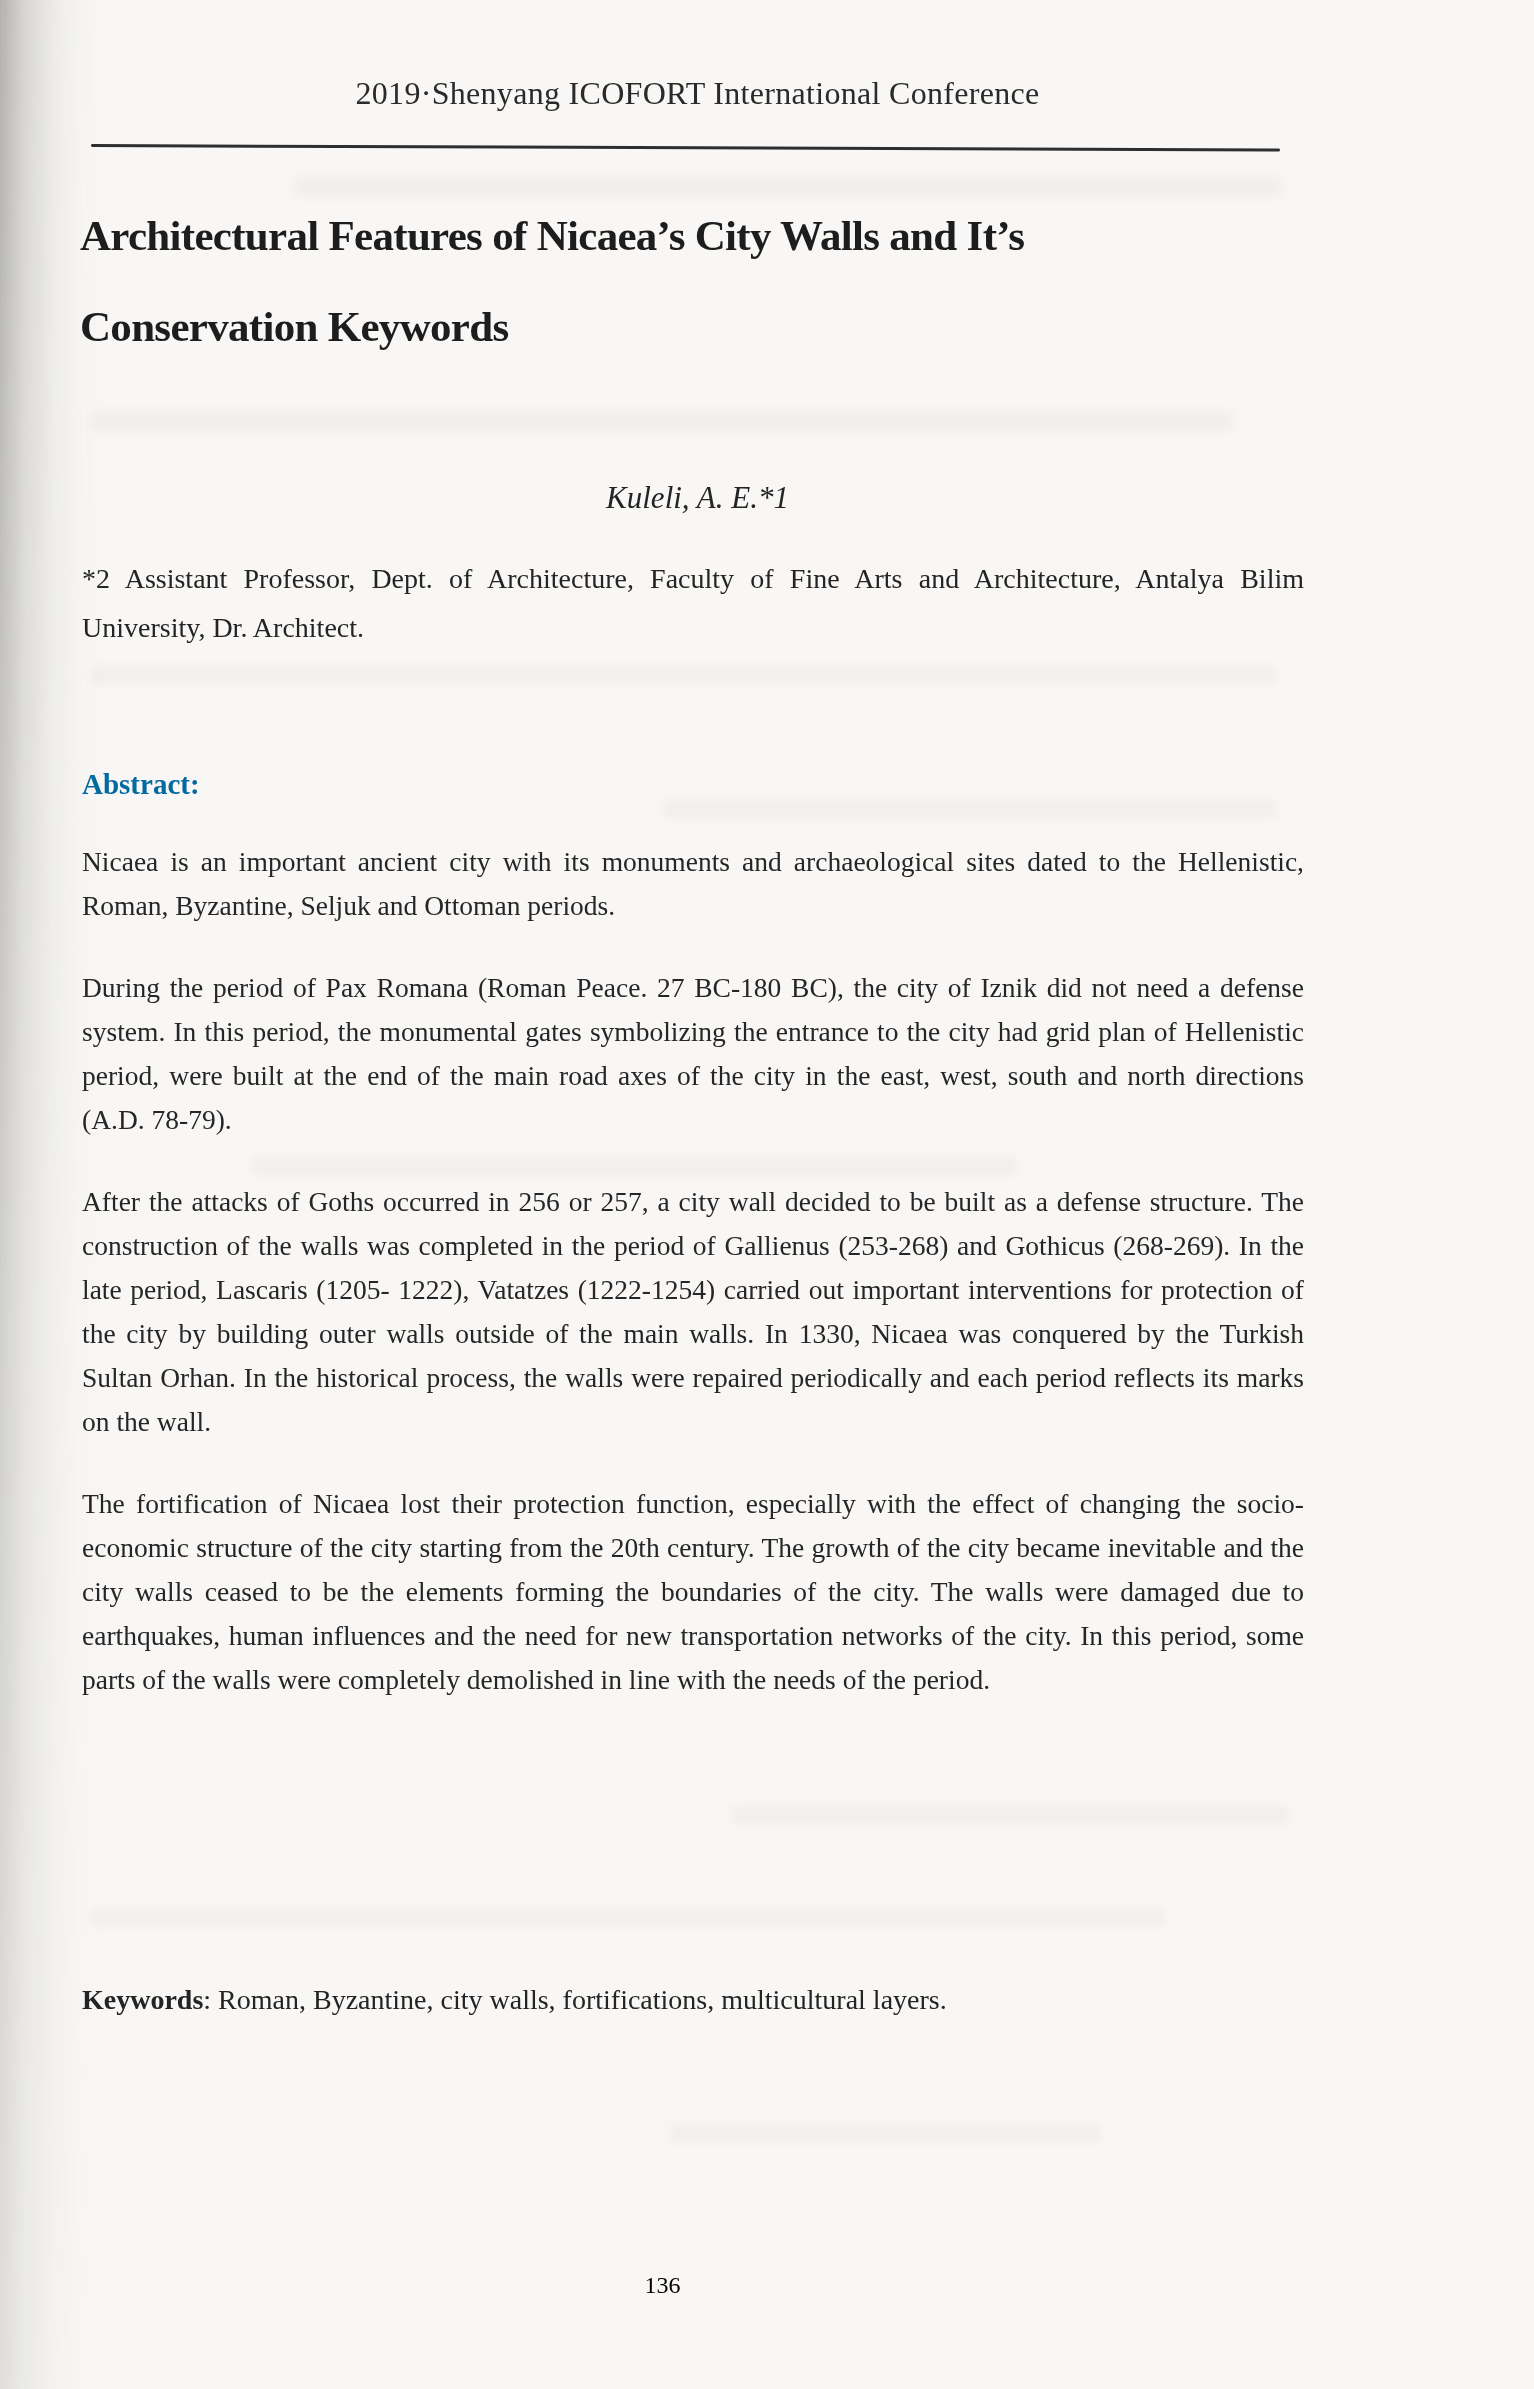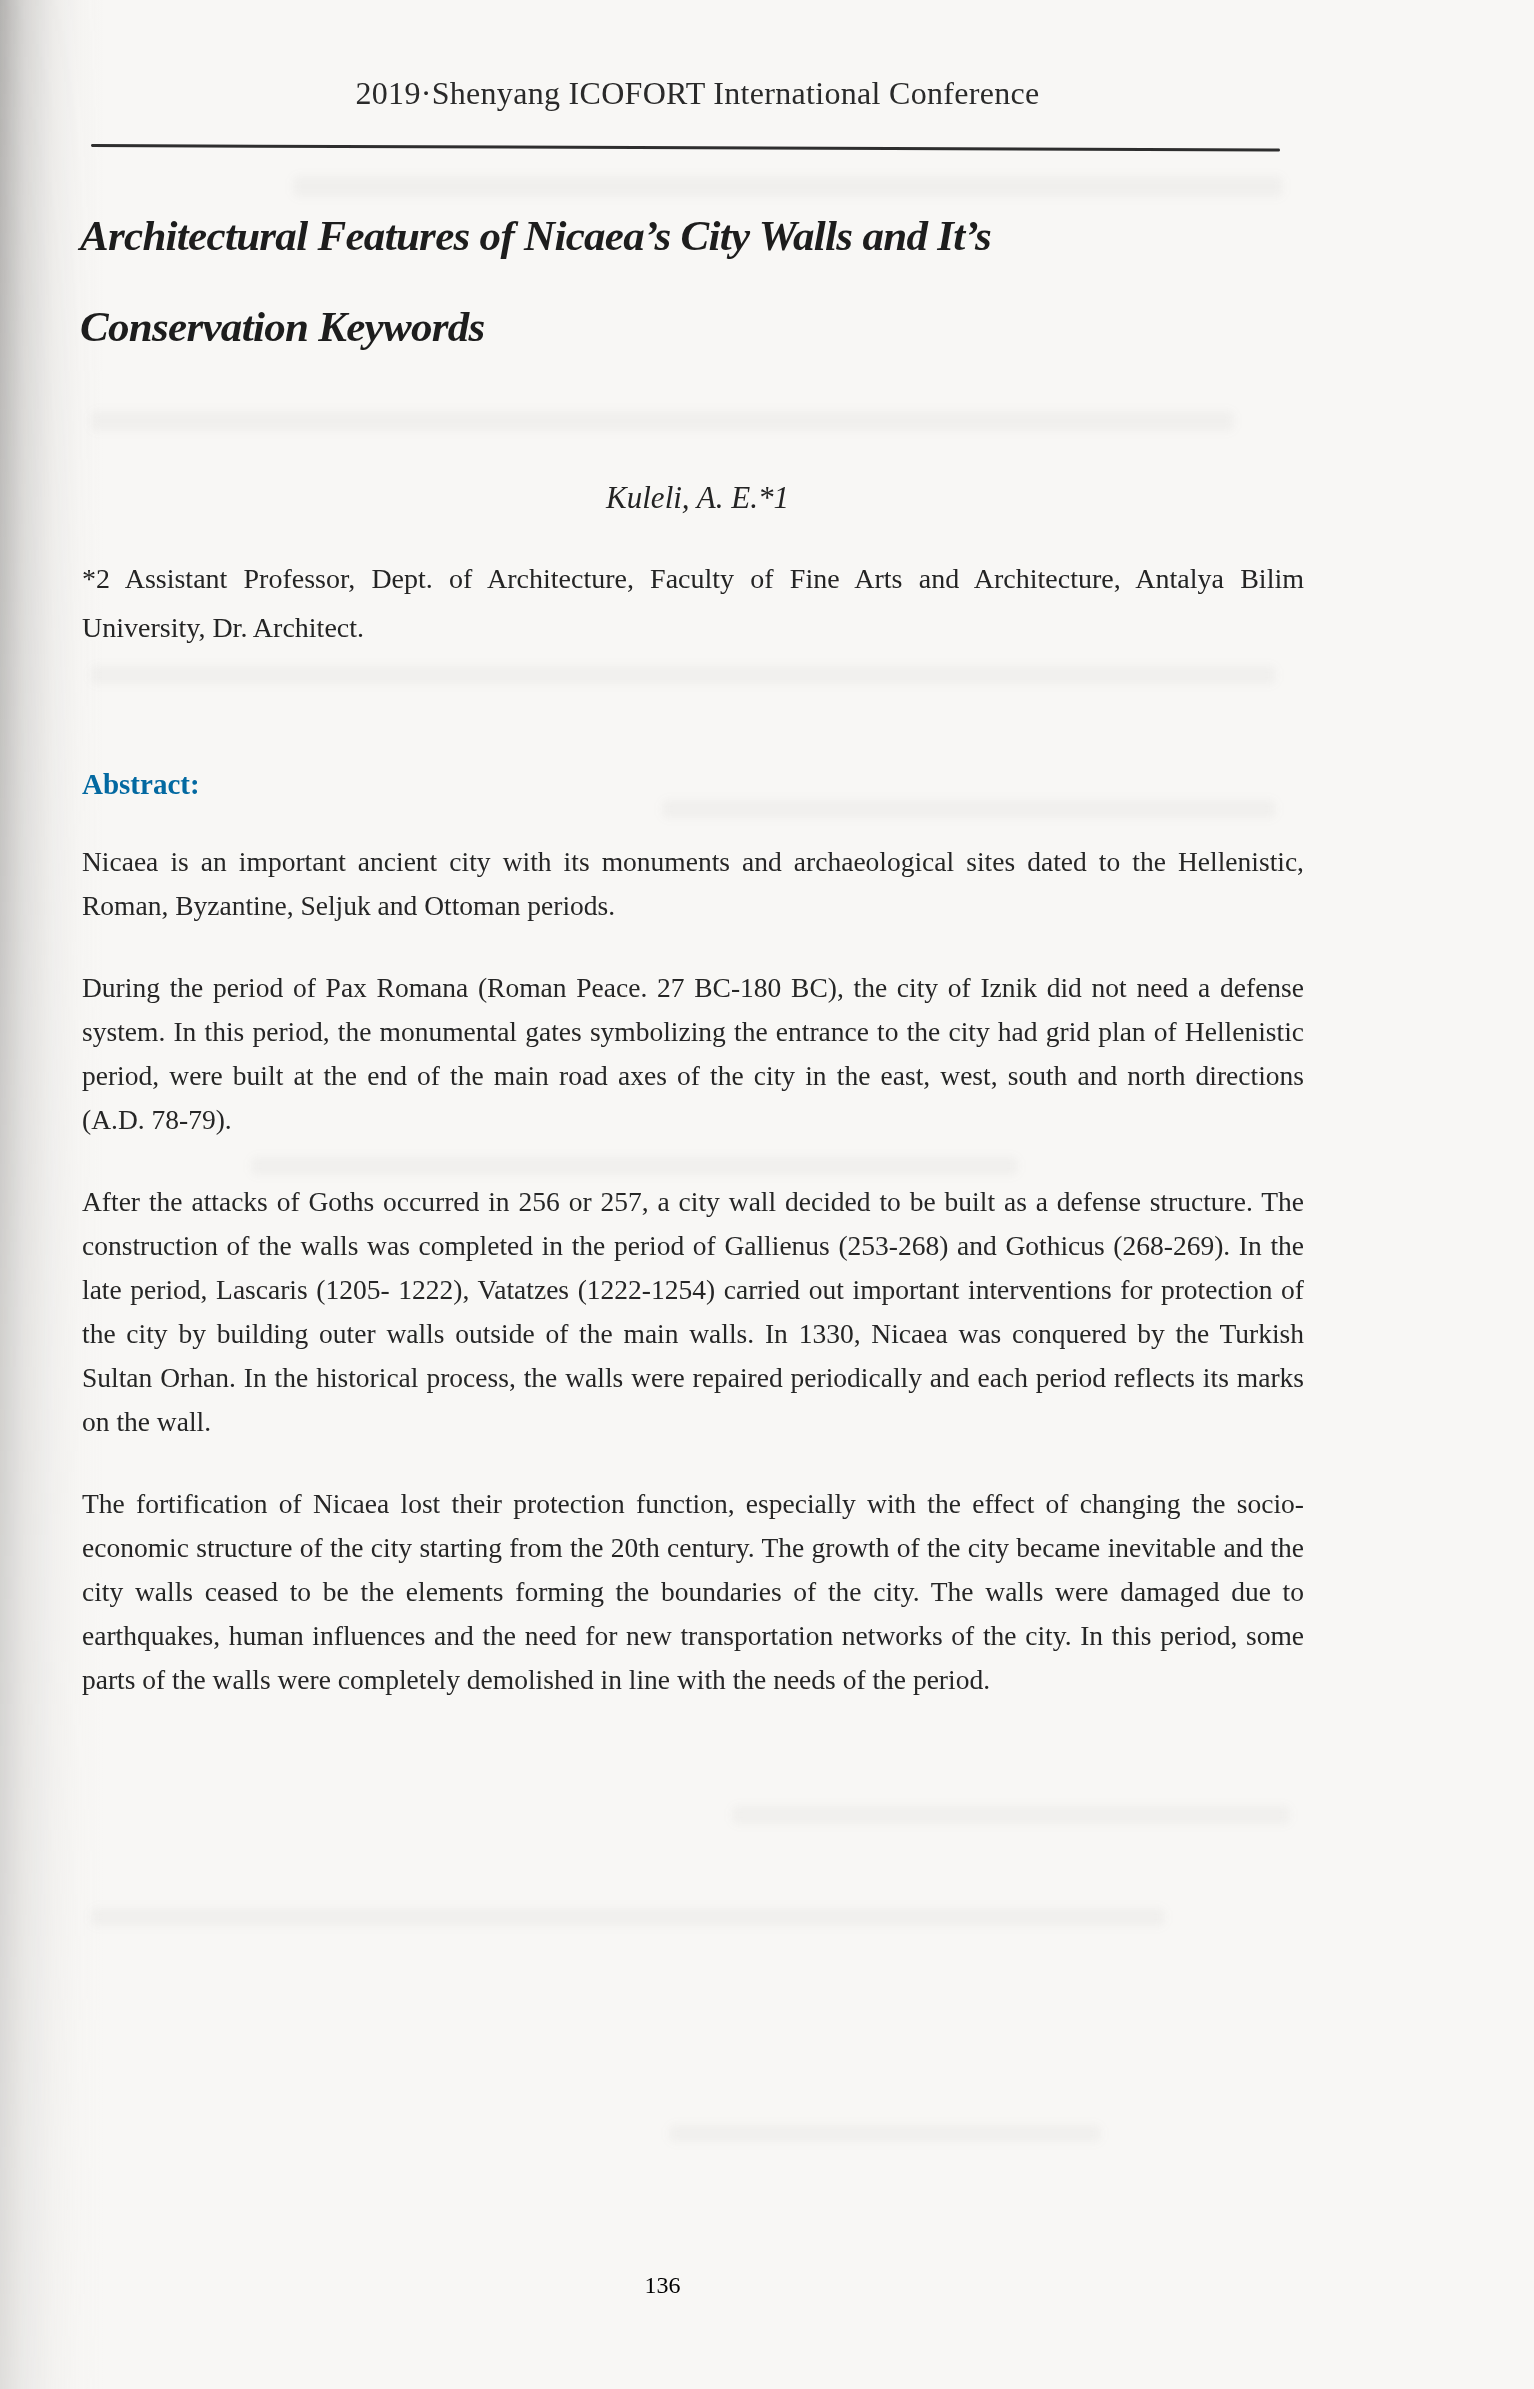--- a/index.html
+++ b/index.html
@@ -65,21 +65,20 @@
 
   .title {
     position: absolute;
     top: 190px; left: 80px; width: 1269px;
     margin: 0;
     font-size: 43px;
     font-weight: 700;
     letter-spacing: -0.7px;
     line-height: 91px;
     color: #1d1d1d;
-    font-style: italic;
   }
   .title .t-line { display: block; }
 
   .author {
     position: absolute;
     top: 480px; left: 157px; width: 1081px;
     text-align: center;
     font-style: italic;
     font-size: 31px;
   }
@@ -162,17 +161,18 @@
 
   <p class="affiliation">*2 Assistant Professor, Dept. of Architecture, Faculty of Fine Arts and Architecture, Antalya Bilim University, Dr. Architect.</p>
 
   <h2 class="abstract-label">Abstract:</h2>
 
   <p class="body-para p1">Nicaea is an important ancient city with its monuments and archaeological sites dated to the Hellenistic, Roman, Byzantine, Seljuk and Ottoman periods.</p>
   <p class="body-para p2">During the period of Pax Romana (Roman Peace. 27 BC-180 BC), the city of Iznik did not need a defense system. In this period, the monumental gates symbolizing the entrance to the city had grid plan of Hellenistic period, were built at the end of the main road axes of the city in the east, west, south and north directions (A.D. 78-79).</p>
   <p class="body-para p3">After the attacks of Goths occurred in 256 or 257, a city wall decided to be built as a defense structure. The construction of the walls was completed in the period of Gallienus (253-268) and Gothicus (268-269). In the late period, Lascaris (1205- 1222), Vatatzes (1222-1254) carried out important interventions for protection of the city by building outer walls outside of the main walls. In 1330, Nicaea was conquered by the Turkish Sultan Orhan. In the historical process, the walls were repaired periodically and each period reflects its marks on the wall.</p>
   <p class="body-para p4">The fortification of Nicaea lost their protection function, especially with the effect of changing the socio-economic structure of the city starting from the 20th century. The growth of the city became inevitable and the city walls ceased to be the elements forming the boundaries of the city. The walls were damaged due to earthquakes, human influences and the need for new transportation networks of the city. In this period, some parts of the walls were completely demolished in line with the needs of the period.</p>
 
+  <p class="keywords"><span class="kw-label">Keywords</span><span>: Roman, Byzantine, city walls, fortifications, multicultural layers.</span></p>
 
   <div class="page-number">136</div>
 
 </div>
 
 
 </body></html>

